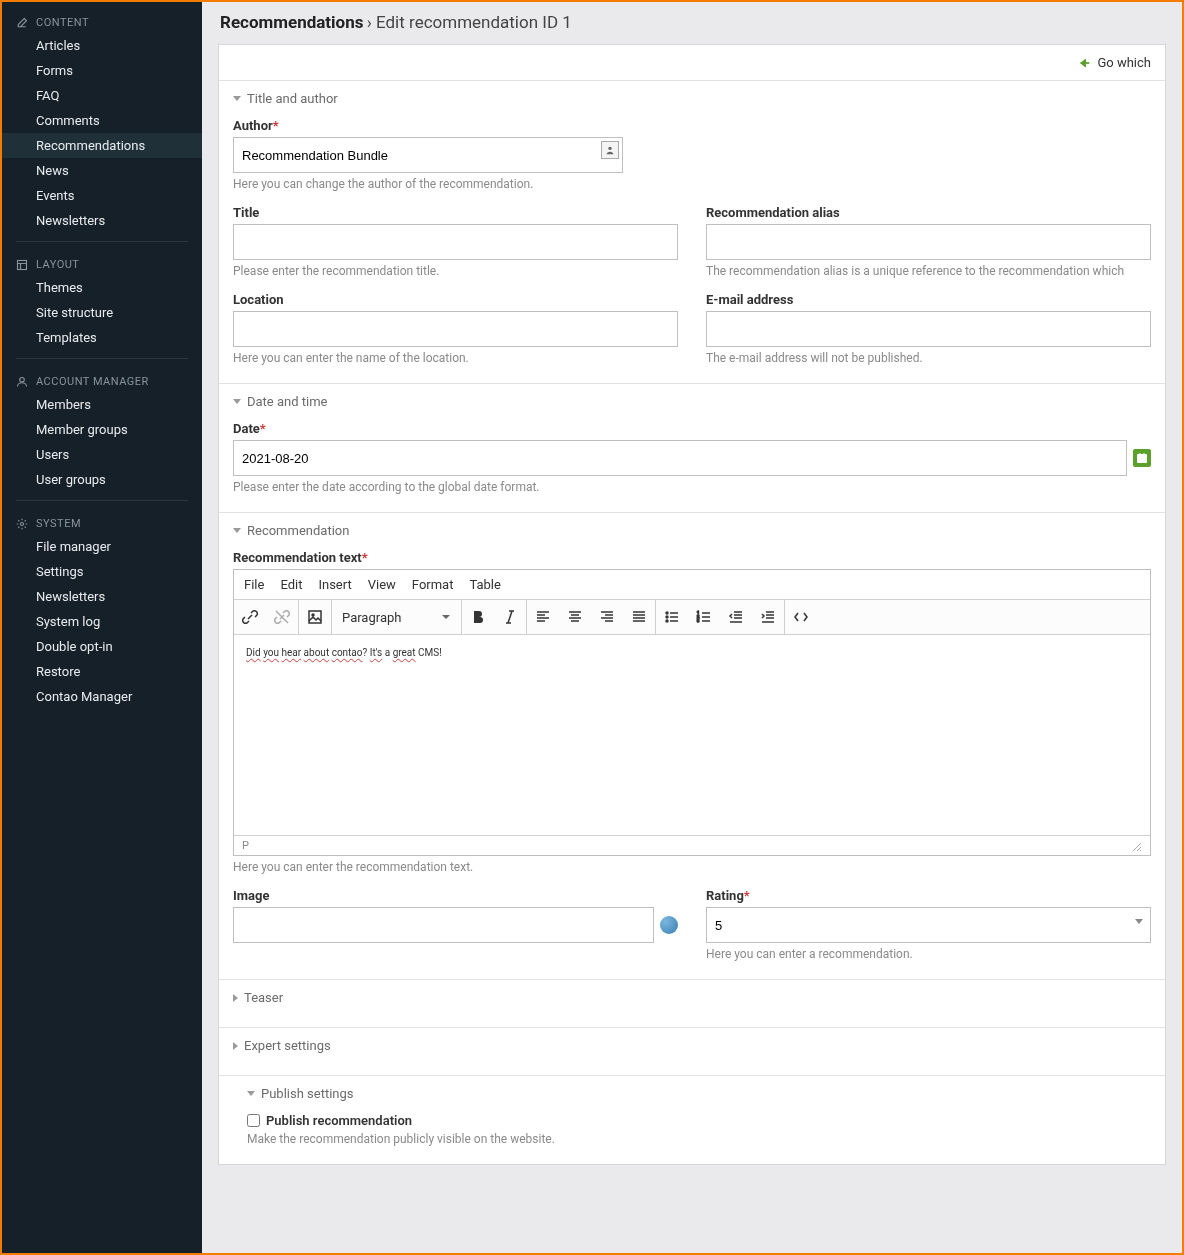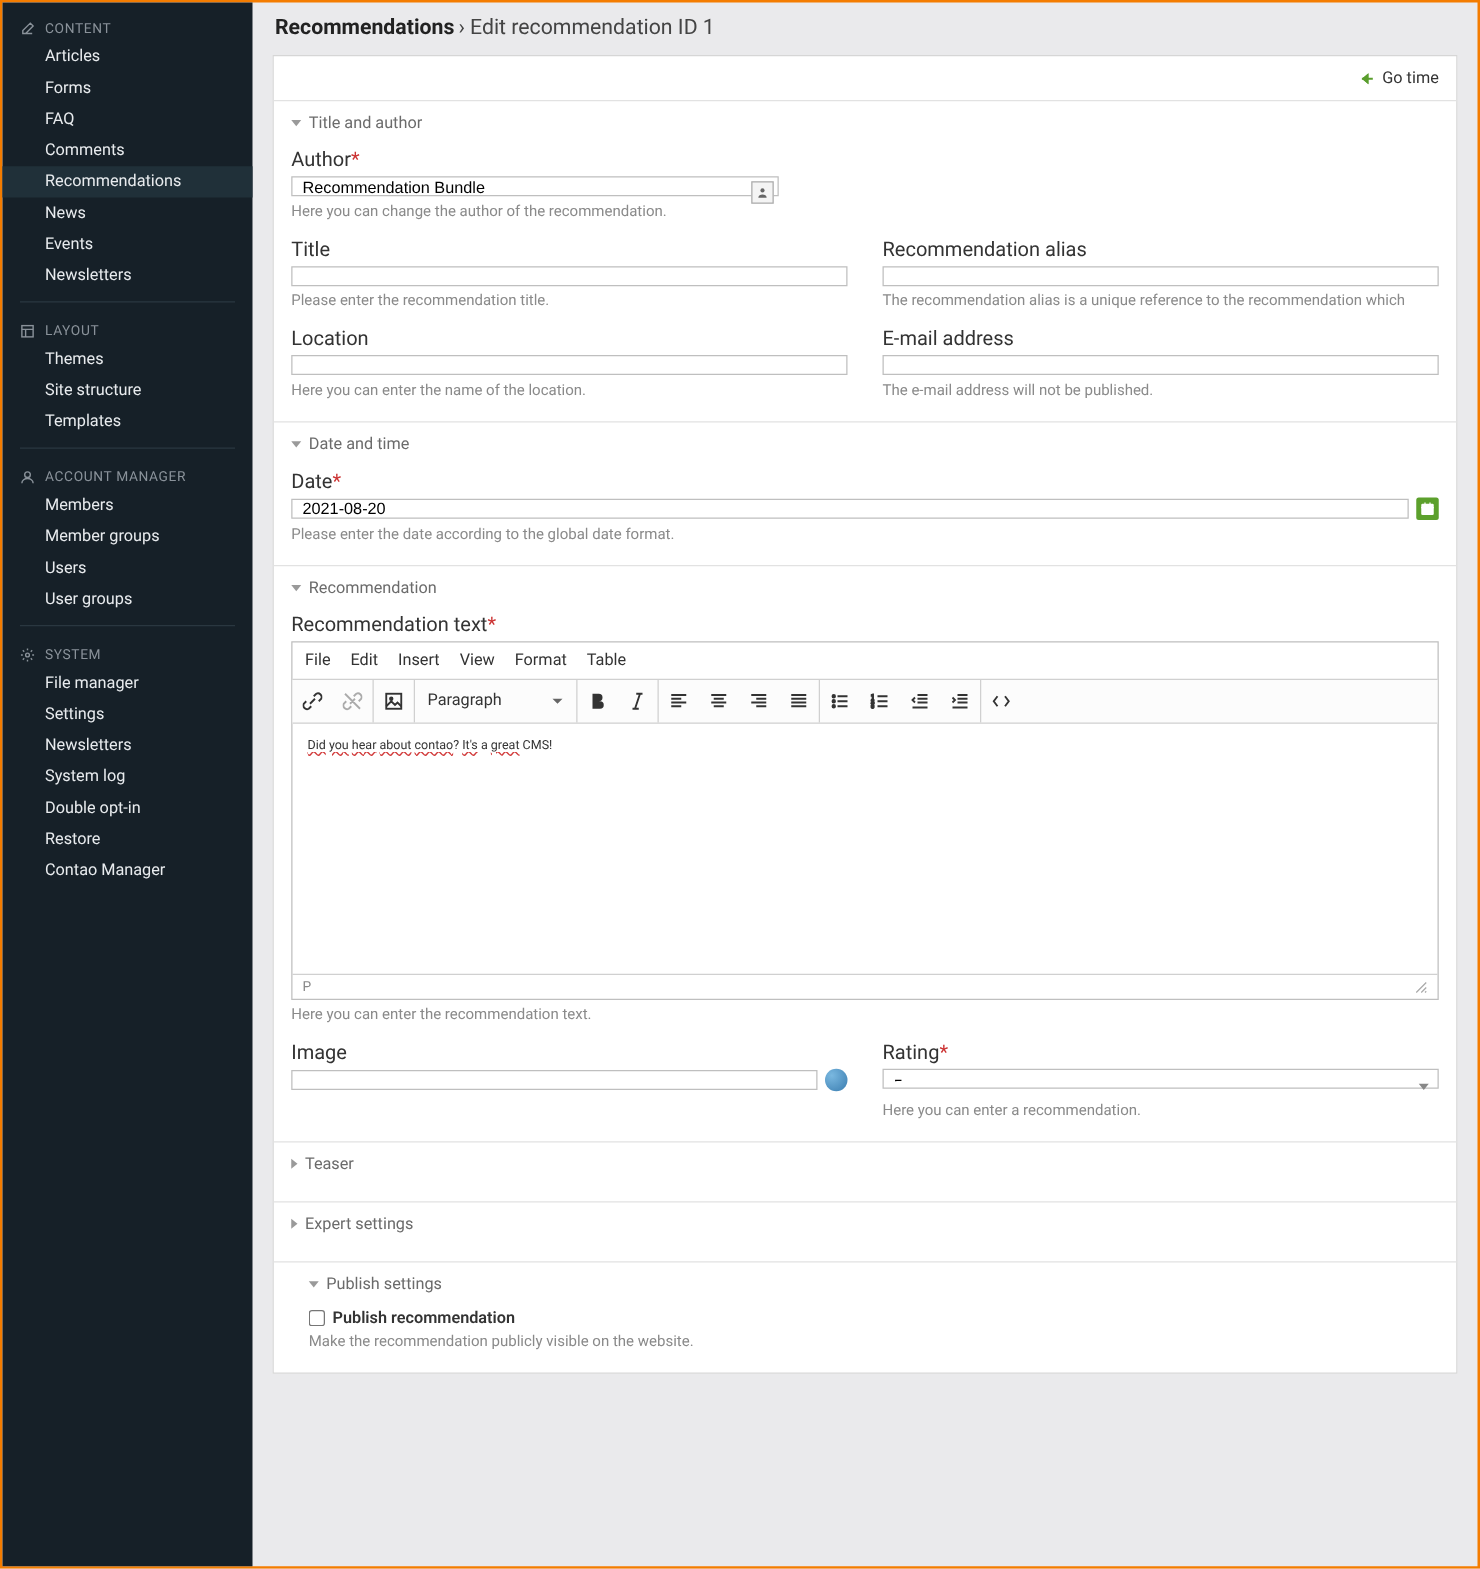--- a/index.html
+++ b/index.html
@@ -19,23 +19,23 @@
 .panel { background: #fff; margin: 0 16px 16px; border: 1px solid #d6d6d6; }
 .panel-top { display: flex; justify-content: flex-end; padding: 10px 14px; border-bottom: 1px solid #e2e2e2; }
 .goback { display: flex; align-items: center; gap: 6px; color: #333; cursor: pointer; }
 .goback svg { width: 14px; height: 14px; }
 .fieldset { border-bottom: 1px solid #e2e2e2; padding: 0 14px 18px; }
 .legend { display: flex; align-items: center; gap: 6px; color: #6b6b6b; font-size: 13px; padding: 10px 0 12px; cursor: pointer; }
 .legend .tri { width: 0; height: 0; border-left: 4px solid transparent; border-right: 4px solid transparent; border-top: 5px solid #9a9a9a; }
 .legend.collapsed .tri { border-top: 4px solid transparent; border-bottom: 4px solid transparent; border-left: 5px solid #9a9a9a; border-right: none; width: 0; height: 0; }
 .row { display: flex; gap: 28px; margin-bottom: 14px; }
 .field { flex: 1; }
-.field label { display: block; font-weight: 400; color: #333; margin-bottom: 4px; font-size: 16px; }
+.field label { display: block; font-weight: 700; color: #333; margin-bottom: 4px; font-size: 13px; }
 .req { color: #c33; }
-.field input[type=text], .field select { width: 100%; border: 1px solid #bfbfbf; padding: 5px 8px; font-size: 13px; background: #fff; height: 16px; }
+.field input[type=text], .field select { width: 100%; border: 1px solid #bfbfbf; padding: 5px 8px; font-size: 13px; background: #fff; height: 36px; }
 .helper { color: #8a8a8a; font-size: 12px; margin-top: 4px; }
 .date-wrap { display: flex; gap: 6px; align-items: center; }
 .date-wrap input { flex: 1; }
 .cal-btn { width: 18px; height: 18px; background: #5ca02c; border-radius: 2px; display: flex; align-items: center; justify-content: center; cursor: pointer; }
 .cal-btn svg { width: 12px; height: 12px; fill: #fff; }
 .editor { border: 1px solid #bfbfbf; }
 .editor-menu { display: flex; gap: 16px; padding: 7px 10px; border-bottom: 1px solid #d0d0d0; font-size: 13px; color: #333; }
 .editor-menu span { cursor: pointer; }
 .editor-toolbar { display: flex; border-bottom: 1px solid #d0d0d0; background: #fcfcfc; }
 .tgroup { display: flex; border-right: 1px solid #d0d0d0; }
@@ -135,21 +135,21 @@
     </div>
 
     <div class="panel">
       <div class="panel-top">
         <div class="goback">
           <svg viewBox="0 0 16 16">
               <path d="M10 3L4 8l6 5" fill="#5a9e2d" stroke="#5a9e2d" stroke-width="0"></path>
               <path d="M4 8h10" stroke="#5a9e2d" stroke-width="2"></path>
               <path d="M10 3L4 8l6 5z" fill="#5a9e2d"></path>
             </svg>
-          <span>Go time</span>
+          <span>Go which</span>
         </div>
       </div>
 
       <div class="fieldset">
         <div class="legend">
           <span class="tri"></span>
           <span>Title and author</span>
         </div>
         <div class="field" style="margin-bottom:14px;">
           <label><span>Author</span><span class="req">*</span></label>

